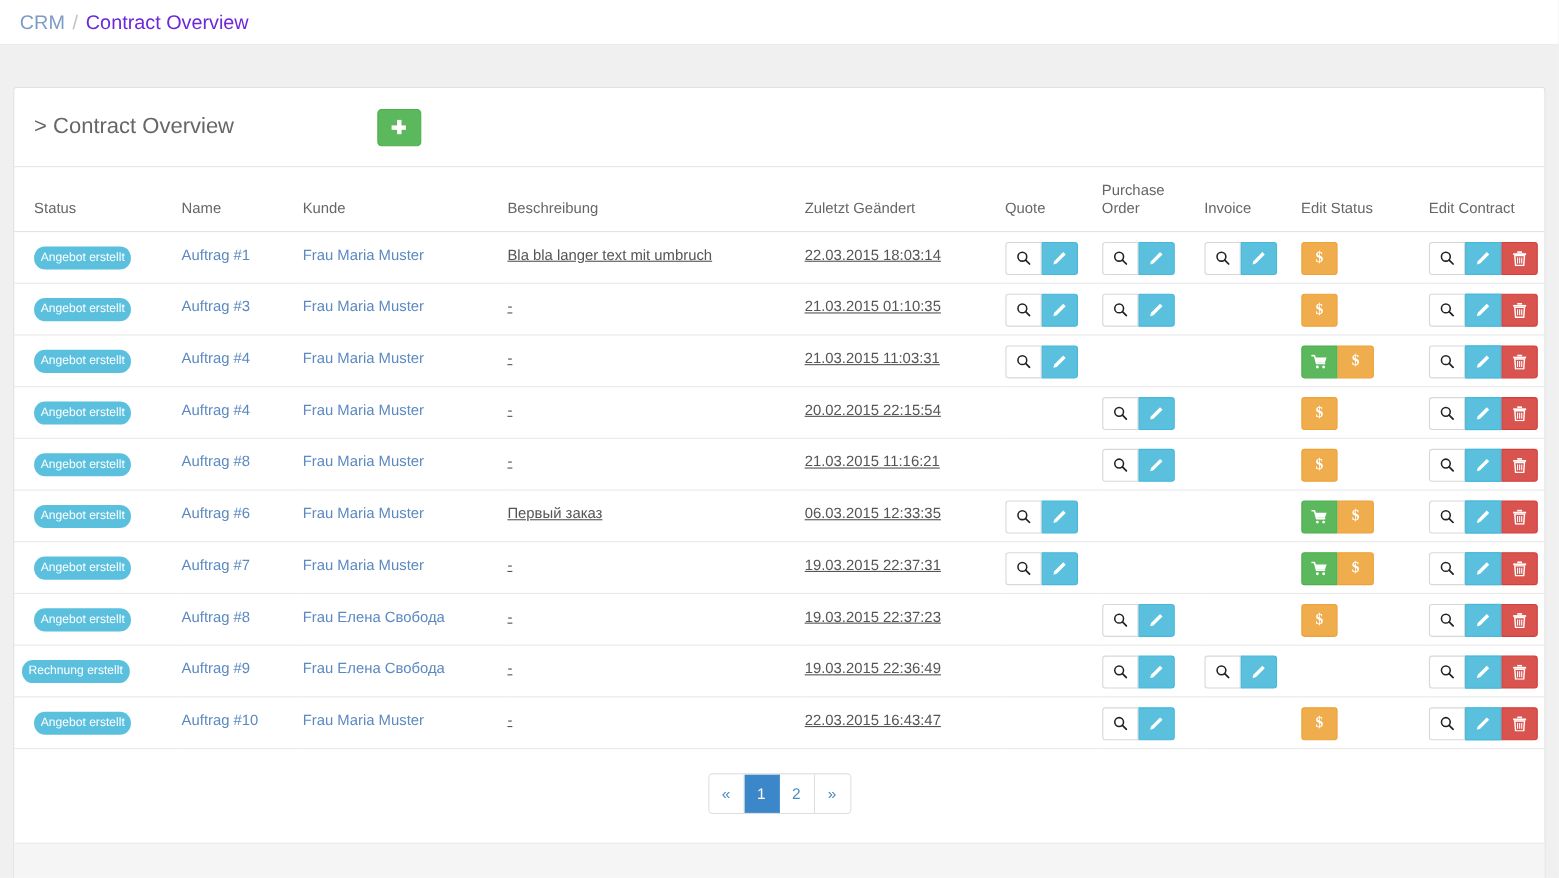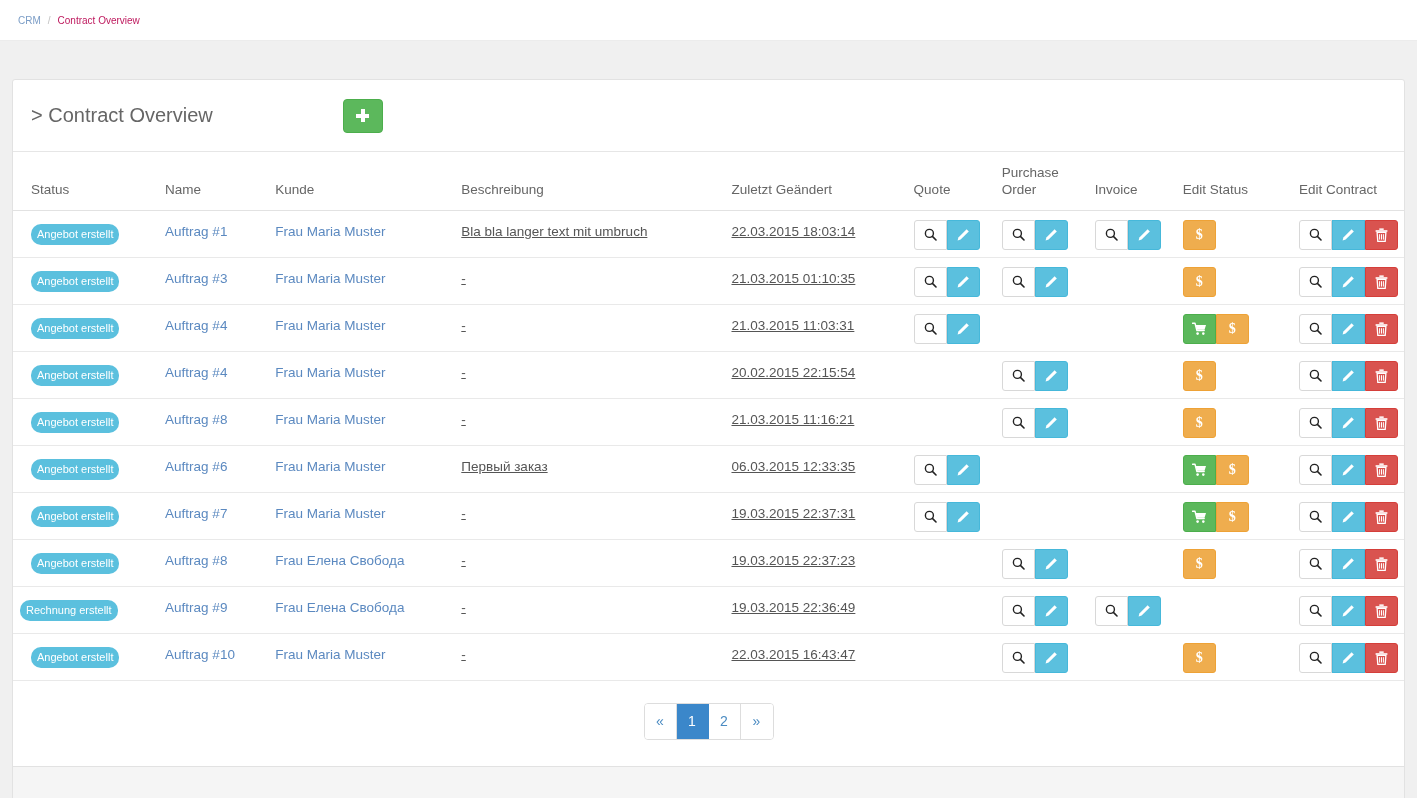--- a/index.html
+++ b/index.html
@@ -14,34 +14,34 @@
     overflow: hidden;
   }
 
   
   .breadcrumb-bar {
     height: 41px;
     background: #ffffff;
     display: flex;
     align-items: center;
     padding-left: 18px;
-    font-size: 10px;
+    font-size: 18px;
     border-bottom: 1px solid #ececec;
   }
   .breadcrumb-link {
     color: #7a9cc6;
     text-decoration: none;
     cursor: pointer;
   }
   .breadcrumb-sep {
     color: #c2c2c2;
     margin: 0 7px;
   }
   .breadcrumb-current {
-    color: #be185d;
+    color: #6d28d9;
   }
 
   
   .page-body {
     padding: 38px 12px 0 12px;
   }
 
   .panel {
     background: #ffffff;
     border: 1px solid #e2e2e2;

